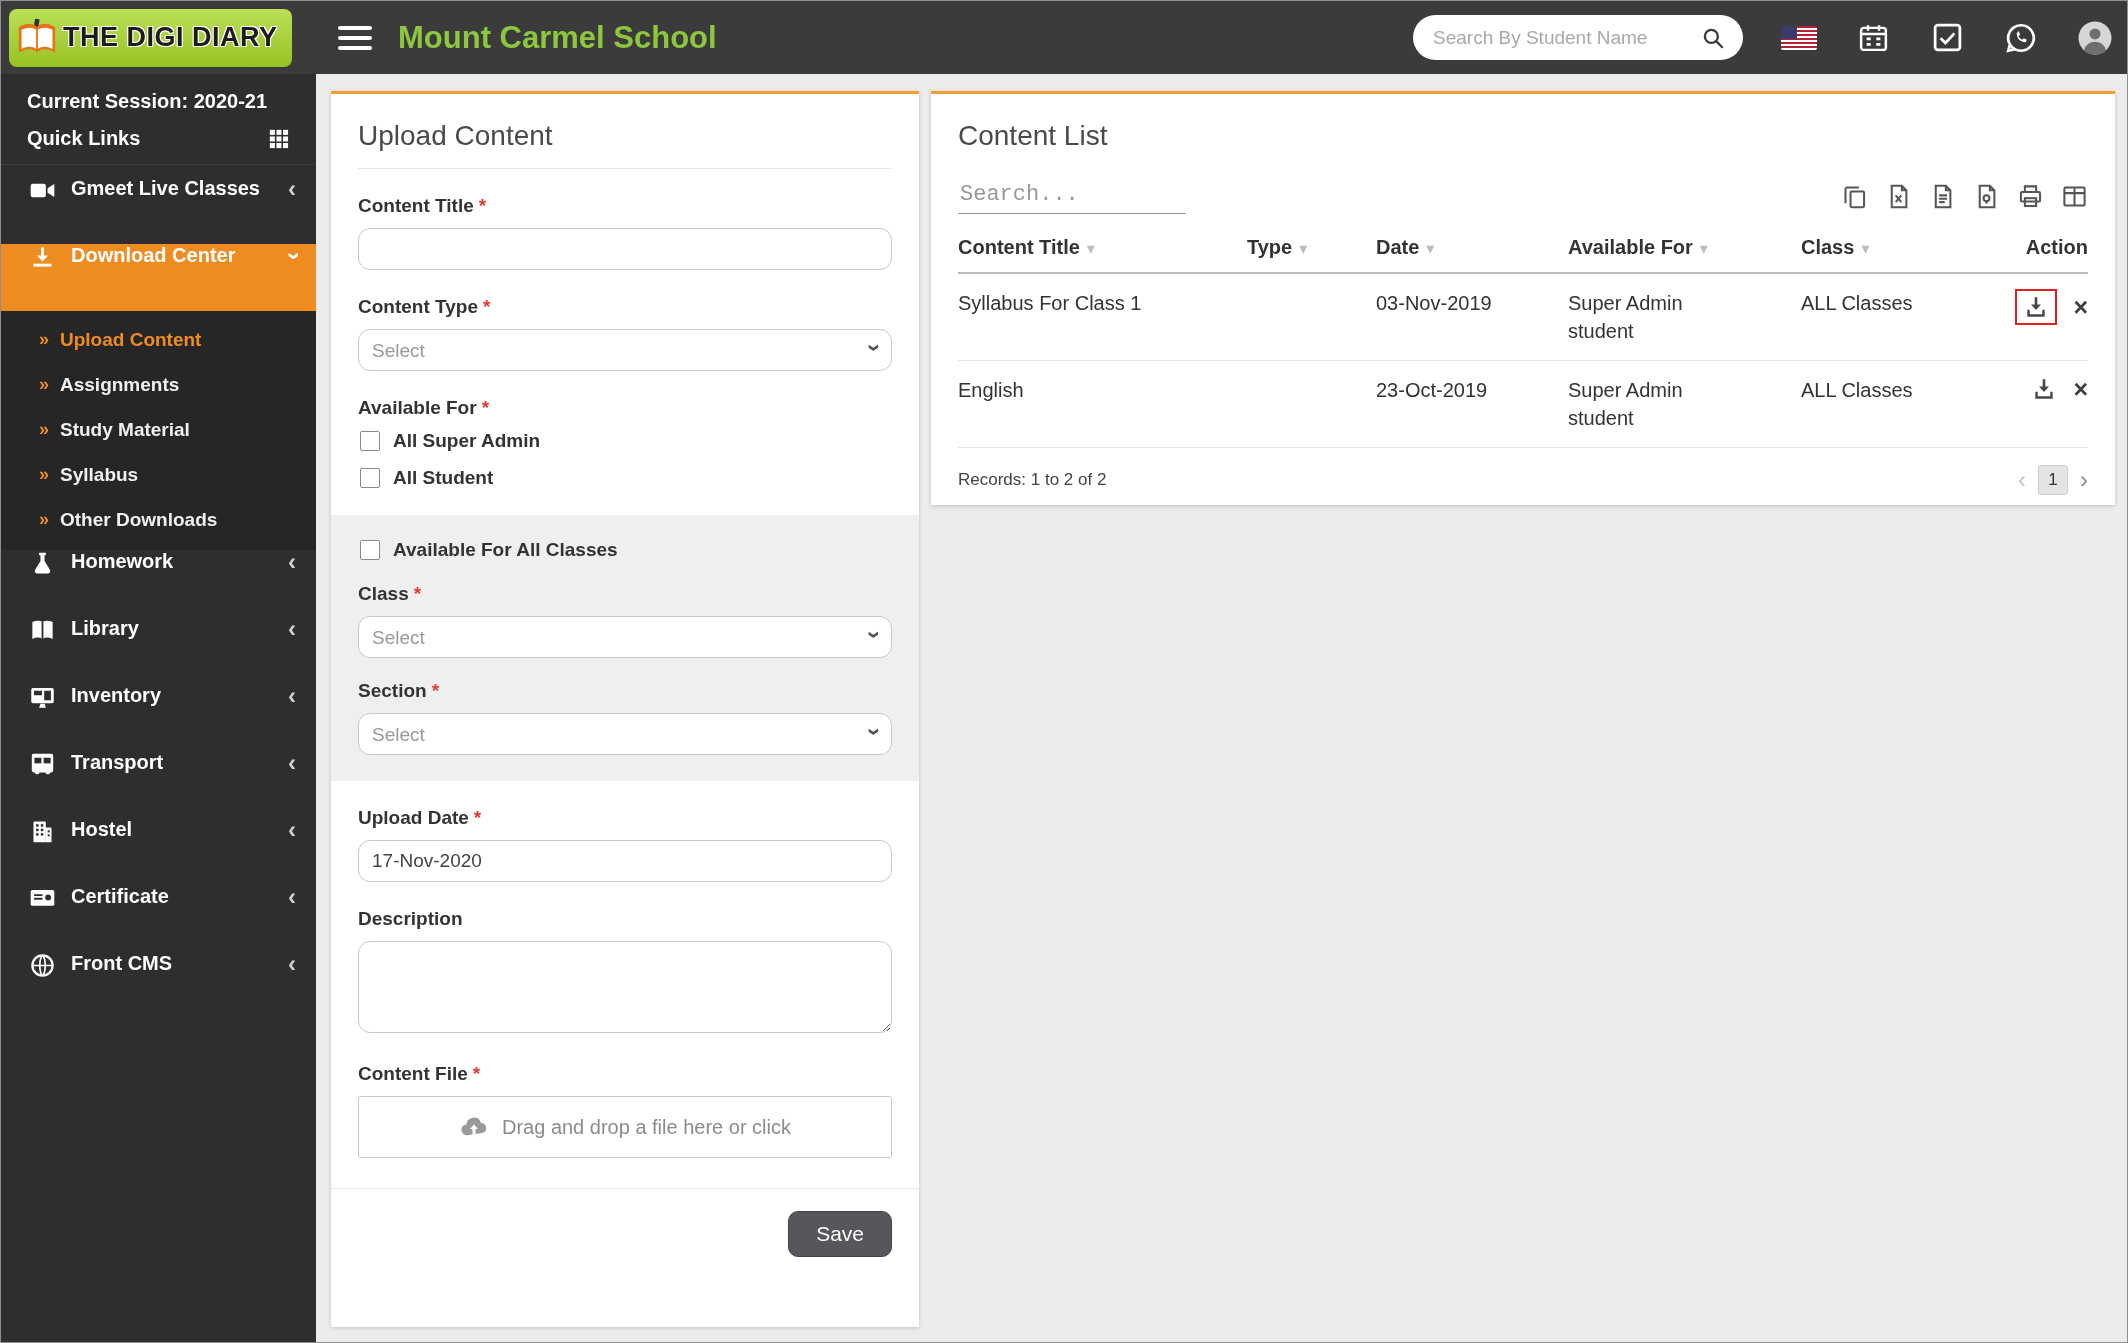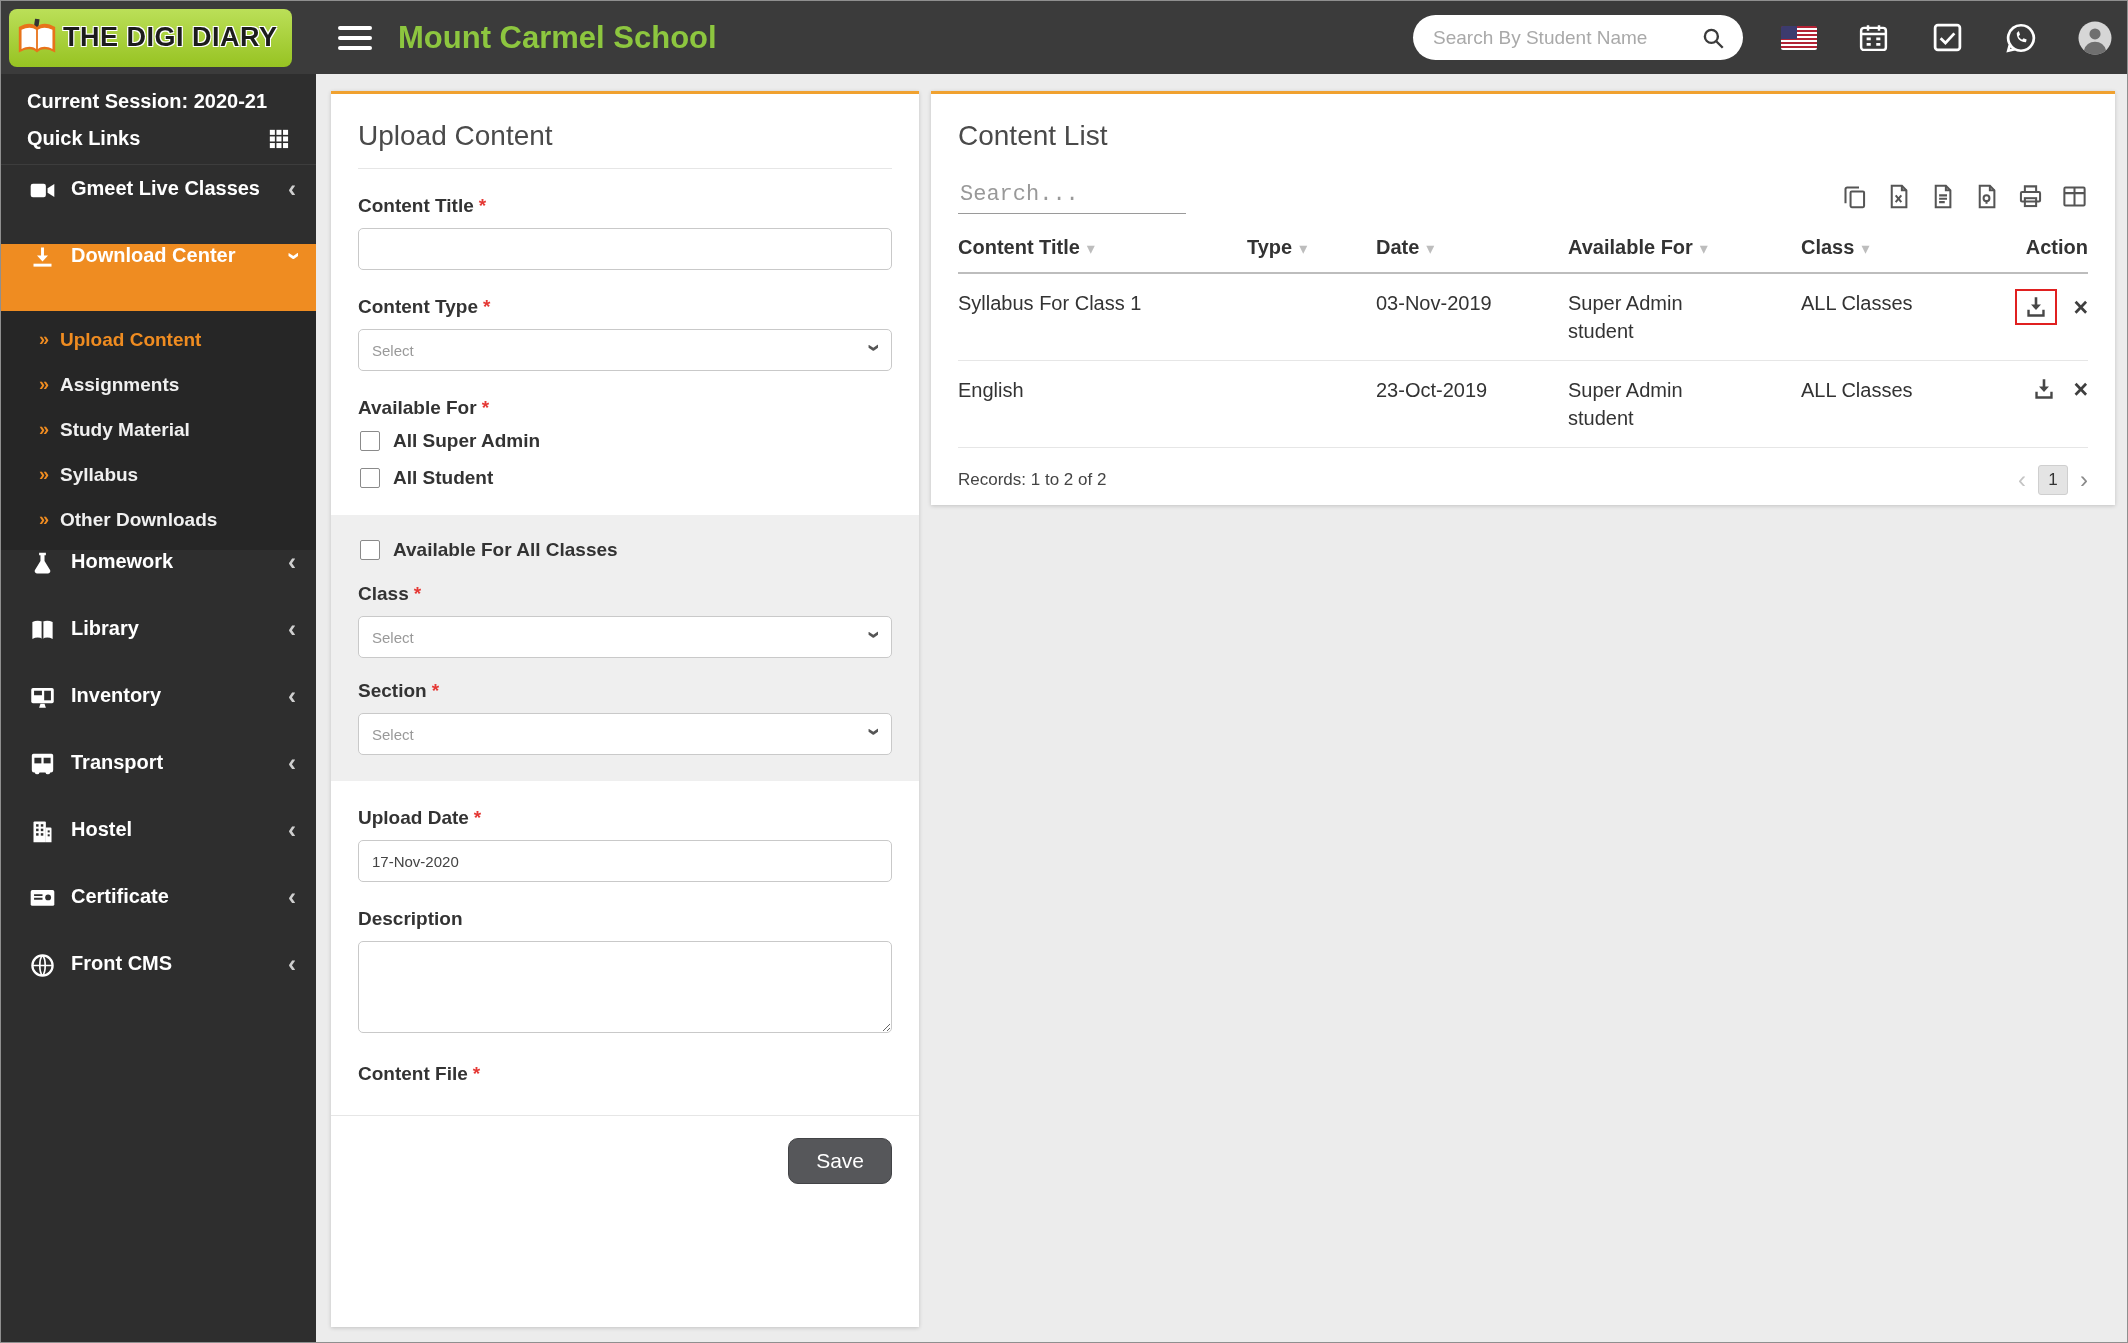--- a/index.html
+++ b/index.html
@@ -51,22 +51,22 @@
   
   .main { position:absolute; left:315px; top:73px; right:0; bottom:0; background:#ececec; }
   .card { position:absolute; background:#fff; border-top:3px solid #f0a12f;
     box-shadow:0 1px 4px rgba(0,0,0,.18); padding:26px 27px; }
   .upload-card { left:15px; top:17px; width:588px; height:1236px; overflow:hidden; }
   .list-card { left:615px; top:17px; width:1184px; height:414px; }
   .card-title { font-size:28px; color:#4a4a4a; padding-bottom:16px; border-bottom:1px solid #e6e6e6; }
   
   .fld-label { font-size:19px; font-weight:700; color:#333; margin:26px 0 11px; }
   .req { color:#e53935; margin-left:5px; font-weight:700; }
-  .txt, .sel select { width:100%; height:42px; border:1px solid #c9c9c9; border-radius:5px;
-    padding:0 13px; font-size:15px; color:#444; font-family:inherit; background:#fff; outline:none; }
+  .txt, .sel select { width:100%; height:42px; border:1px solid #c9c9c9; border-radius:12px;
+    padding:0 13px; font-size:19px; color:#444; font-family:inherit; background:#fff; outline:none; }
   .sel { position:relative; }
   .sel select { appearance:none; -webkit-appearance:none; color:#999; cursor:pointer; }
   .sel::after { content:"‹"; position:absolute; right:16px; top:50%; color:#555; font-size:24px;
     font-weight:700; transform:translateY(-58%) rotate(-90deg); pointer-events:none; }
   .cb-row { display:flex; align-items:center; gap:13px; margin:15px 0 0 2px;
     font-size:19px; font-weight:700; color:#333; }
   .cb { appearance:none; -webkit-appearance:none; width:20px; height:20px; border:1px solid #8a8a8a;
     border-radius:2px; background:#fff; cursor:pointer; flex:0 0 auto; }
   .gray-band { margin:26px -27px 0; padding:18px 27px 26px; background:#efefef; }
   .gray-band .fld-label { margin-top:22px; }
@@ -389,20 +389,29 @@
     </div>
     <input class="txt" type="text" value="17-Nov-2020" style="">
 
     <div class="fld-label">
       <span>Description</span>
     </div>
     <textarea class="txt" style=""></textarea>
 
     <div class="fld-label">
       <span>Content File</span><span class="req">*</span>
+    </div>
+    <div class="dropzone">
+      <span style="display:flex;">
+        <svg viewBox="0 0 24 24" width="30" height="30" fill="#9a9a9a">
+          <path d="M6.5 18.5a4.3 4.3 0 0 1-.6-8.6 6 6 0 0 1 11.7-1.2 4.1 4.1 0 0 1 .9 8.1z"></path>
+          <path d="M12 10l3.2 3.6h-2V18h-2.4v-4.4h-2z" fill="#fff"></path>
+        </svg>
+      </span>
+      <span>Drag and drop a file here or click</span>
     </div>
 
     <div class="form-footer">
       <button class="save-btn">Save</button>
     </div>
   </div>
 
   <div class="card list-card">
     <div class="card-title" style="border-bottom:none; padding-bottom:6px;">Content List</div>
 

